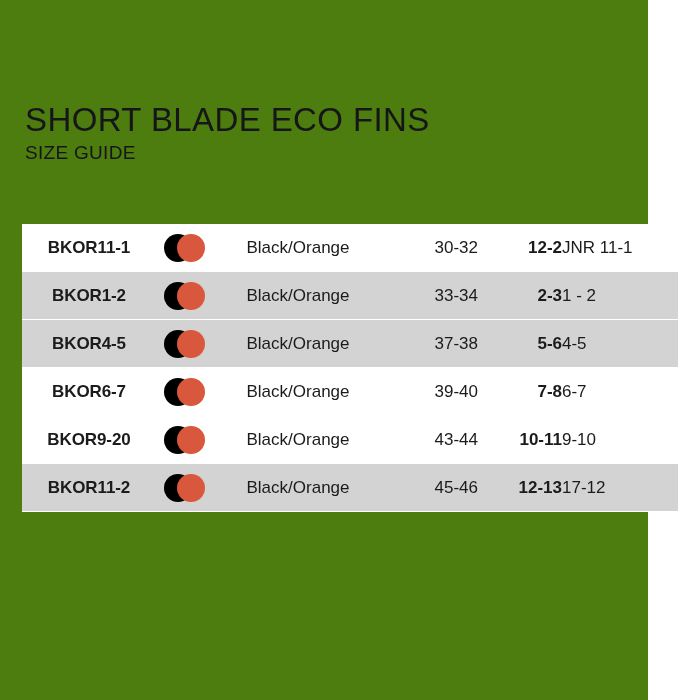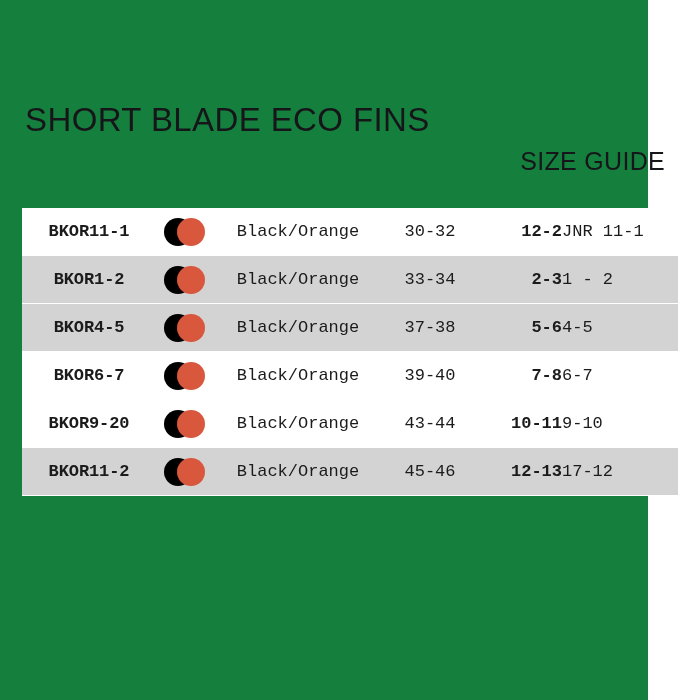--- a/index.html
+++ b/index.html
@@ -15,61 +15,59 @@
     overflow: hidden;
     font-family: "Liberation Sans", sans-serif;
     color: #1a1a1a;
     -webkit-font-smoothing: antialiased;
   }
 
   #page {
     position: relative;
     width: 648px;
     height: 700px;
-    background: #15803d;
+    background: #4d7c0f;
   }
 
   
   .heading {
     position: absolute;
     left: 25px;
     top: 103px;
     width: 640px;
   }
 
   .title-main {
     font-size: 33px;
     font-weight: 400;
     letter-spacing: 0.4px;
     line-height: 1.0;
     color: #16161a;
     white-space: nowrap;
   }
 
   .title-sub {
-    margin-top: 13px;
-    font-size: 25px;
+    margin-top: 7px;
+    font-size: 19px;
     font-weight: 400;
     letter-spacing: 0.3px;
     line-height: 1.0;
     color: #16161a;
     white-space: nowrap;
-    text-align: right;
   }
 
   
   .size-table {
     position: absolute;
     left: 22px;
-    top: 208px;
+    top: 224px;
     width: 656px;
     border-collapse: separate;
     border-spacing: 0;
     table-layout: fixed;
-    font-family: Liberation Mono, monospace;
   }
 
   .size-table tr.row-white td {
     background: #ffffff;
   }
 
   .size-table tr.row-gray td {
     background: #d3d3d3;
   }
 
@@ -104,21 +102,21 @@
   }
 
   .cell-colour {
     text-align: center;
     font-weight: 400;
     font-size: 17px;
     white-space: nowrap;
   }
 
   .cell-eu {
-    text-align: center;
+    text-align: right;
     font-weight: 400;
     font-size: 17px;
     white-space: nowrap;
   }
 
   .cell-us {
     text-align: right;
     font-weight: 700;
     font-size: 17px;
     white-space: nowrap;

